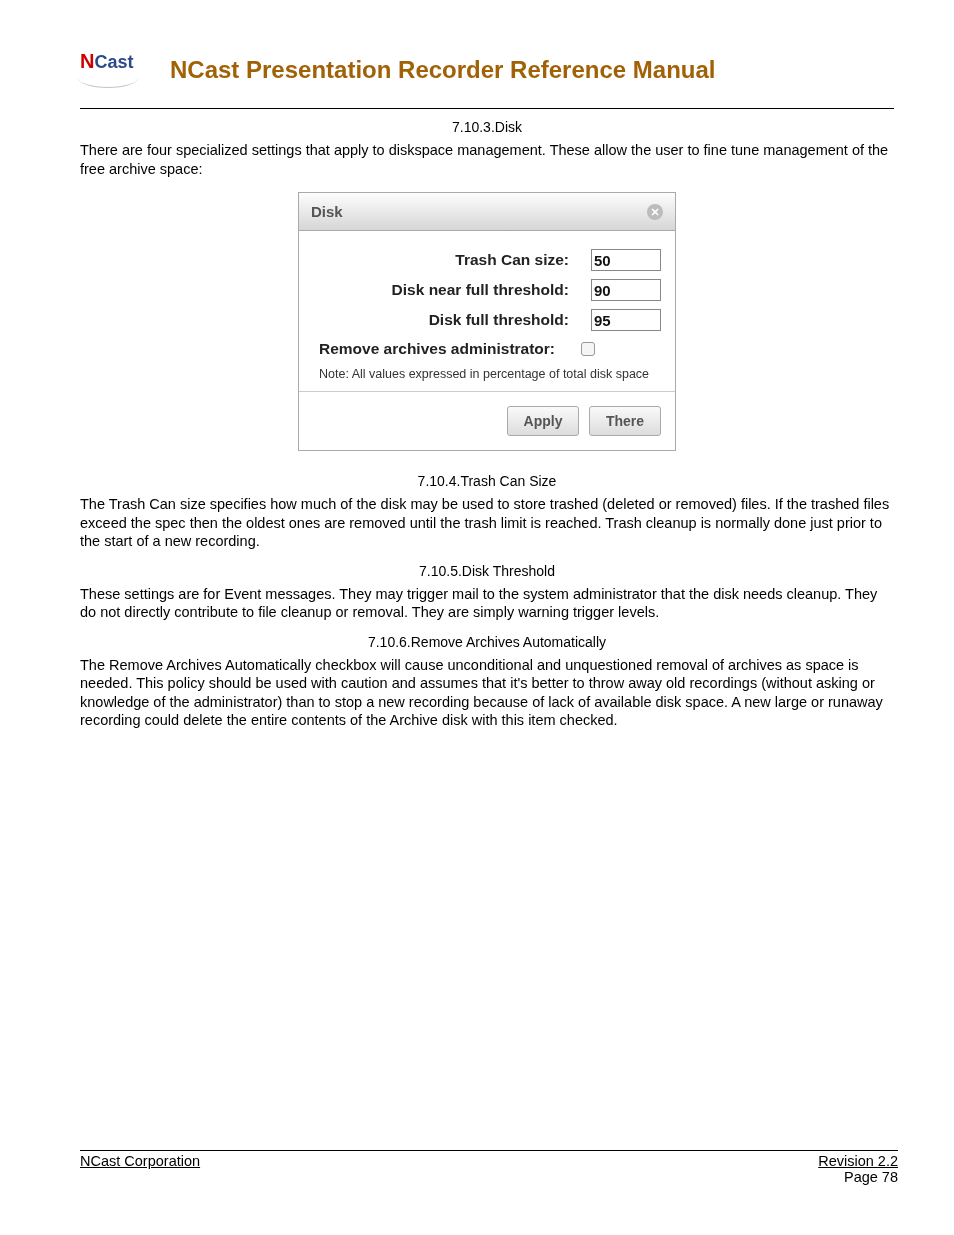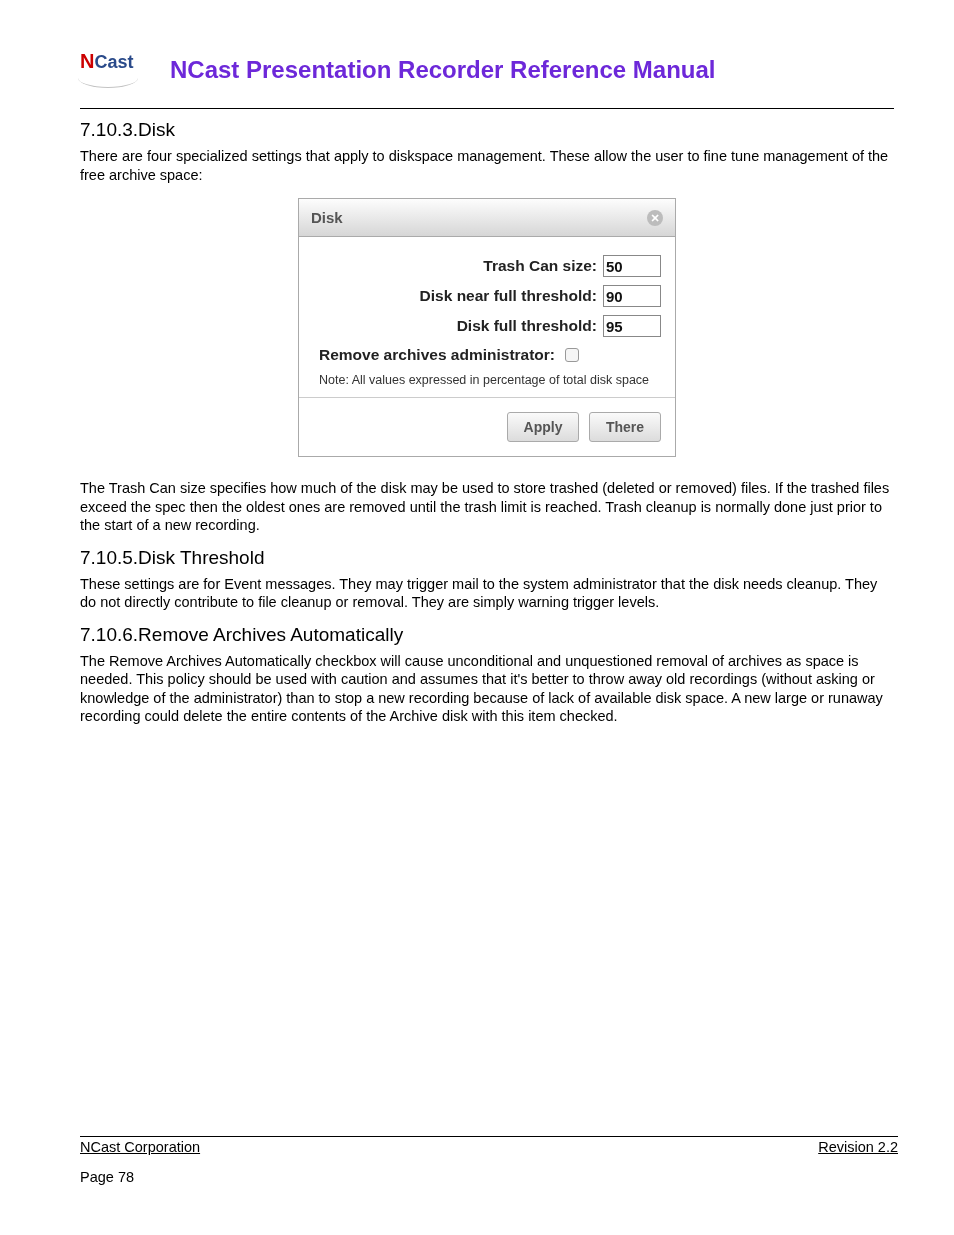--- a/index.html
+++ b/index.html
@@ -40,30 +40,31 @@
     bottom: 2px;
     width: 60px;
     height: 10px;
     border-bottom: 1px solid #888;
     border-radius: 50%/0 0 10px 10px;
     opacity: .5;
   }
   .doc-title {
     font-size: 24px;
     font-weight: bold;
-    color: #6d28d9;
+    color: #a16207;
   }
   hr.rule {
     border: none;
     border-top: 1px solid #000;
     margin: 0 0 10px 0;
   }
   .sec-heading {
-    font-size: 19px;
+    font-size: 14px;
     margin: 8px 0 6px 0;
+    text-align: center;
   }
   .para {
     font-size: 14.5px;
     line-height: 1.28;
     margin: 6px 0 12px 0;
   }
   .dialog-wrap {
     display: flex;
     justify-content: center;
     margin: 14px 0 22px 0;
@@ -96,31 +97,31 @@
     text-align: center;
     font-weight: bold;
   }
   .dialog-body {
     padding: 18px 14px 10px 14px;
   }
   .form-row {
     display: flex;
     align-items: center;
     justify-content: flex-end;
-    gap: 6px;
+    gap: 22px;
     margin-bottom: 8px;
   }
   .form-row label {
     font-size: 15.5px;
     font-weight: bold;
     color: #222;
     text-align: right;
   }
   .form-row input[type="text"] {
-    width: 58px;
+    width: 70px;
     height: 22px;
     border: 1px solid #888;
     font-size: 15px;
     font-weight: bold;
     padding: 0 2px;
     color: #111;
   }
   .form-row.cb { justify-content: flex-start; padding-left: 6px; }
   .cb input[type="checkbox"] {
     width: 14px; height: 14px;
@@ -164,23 +165,23 @@
   .footer-line {
     display: flex;
     justify-content: space-between;
     font-size: 14.5px;
     text-decoration: underline;
     border-top: 1px solid #000;
     padding-top: 2px;
   }
   .footer-line span:last-child { text-align: right; }
   .page-num {
-    text-align: left;
+    text-align: right;
     font-size: 14.5px;
-    margin-top: 14px;
+    margin-top: 0;
   }
 </style>
 </head>
 <body>
 
 <div class="page">
 
   <div class="header-row">
     <div class="logo">
       <span class="ncast-text">
@@ -223,20 +224,23 @@
         </div>
         <div class="note">Note: All values expressed in percentage of total disk space</div>
       </div>
       <div class="dialog-footer">
         <div class="btn">Apply</div>
         <div class="btn">There</div>
       </div>
     </div>
   </div>
 
+  <div class="sec-heading">
+    <span>7.10.4.</span><span>Trash Can Size</span>
+  </div>
   <div class="para">The Trash Can size specifies how much of the disk may be used to store trashed (deleted or removed) files. If the trashed files exceed the spec then the oldest ones are removed until the trash limit is reached. Trash cleanup is normally done just prior to the start of a new recording.</div>
 
   <div class="sec-heading">
     <span>7.10.5.</span><span>Disk Threshold</span>
   </div>
   <div class="para">These settings are for Event messages. They may trigger mail to the system administrator that the disk needs cleanup. They do not directly contribute to file cleanup or removal. They are simply warning trigger levels.</div>
 
   <div class="sec-heading">
     <span>7.10.6.</span><span>Remove Archives Automatically</span>
   </div>

